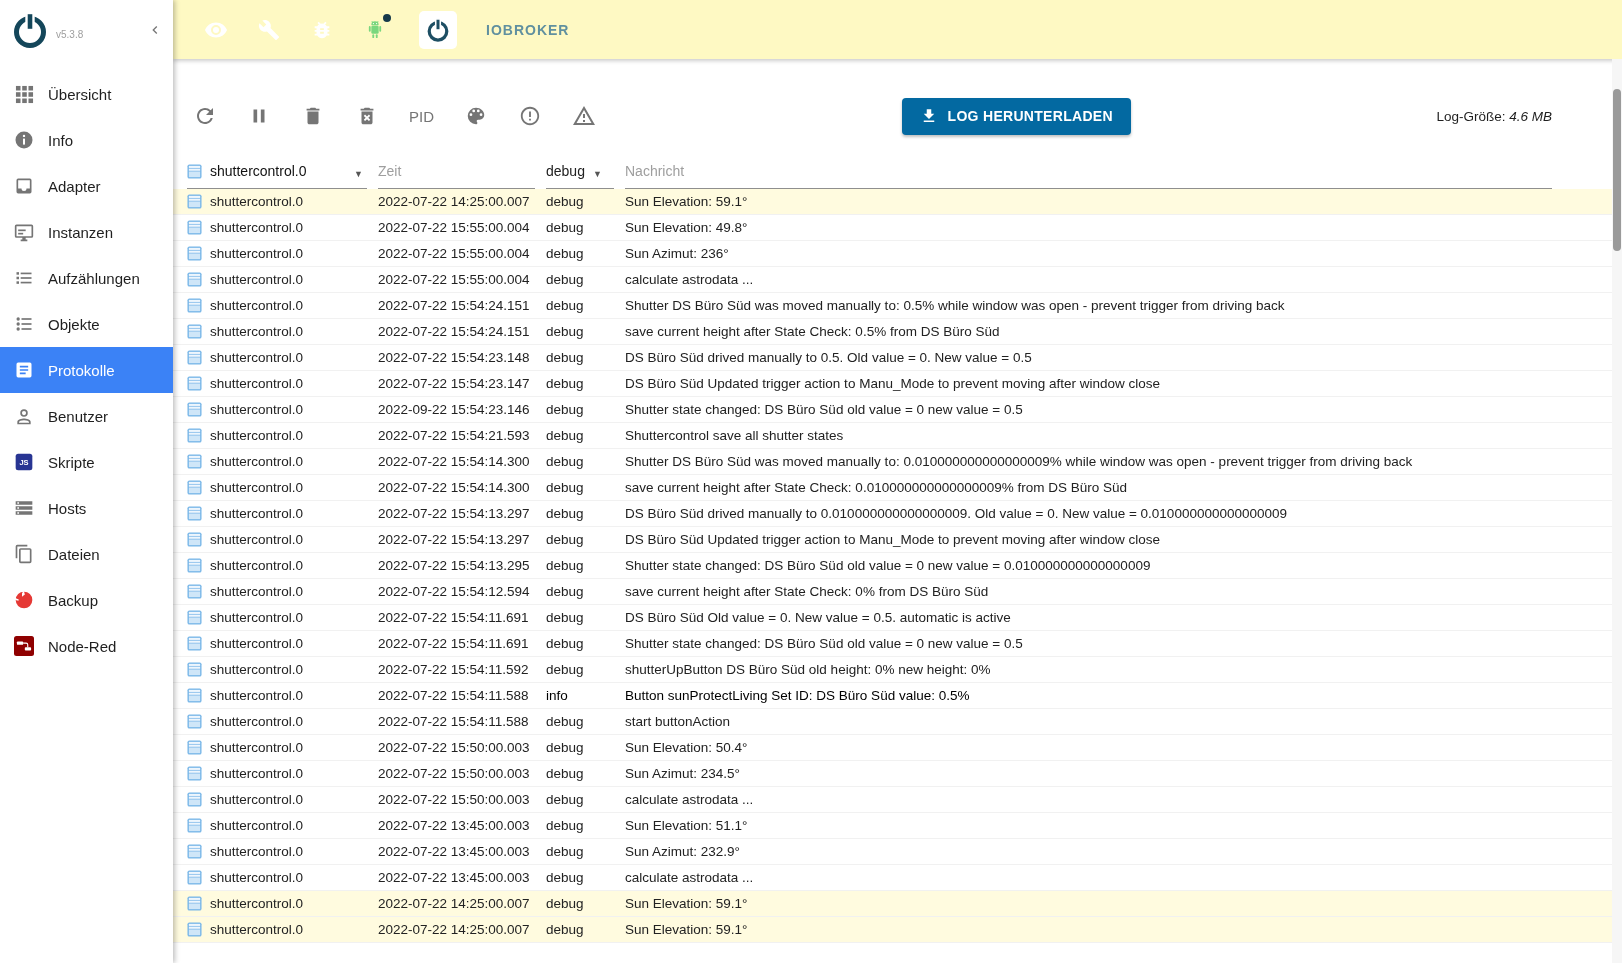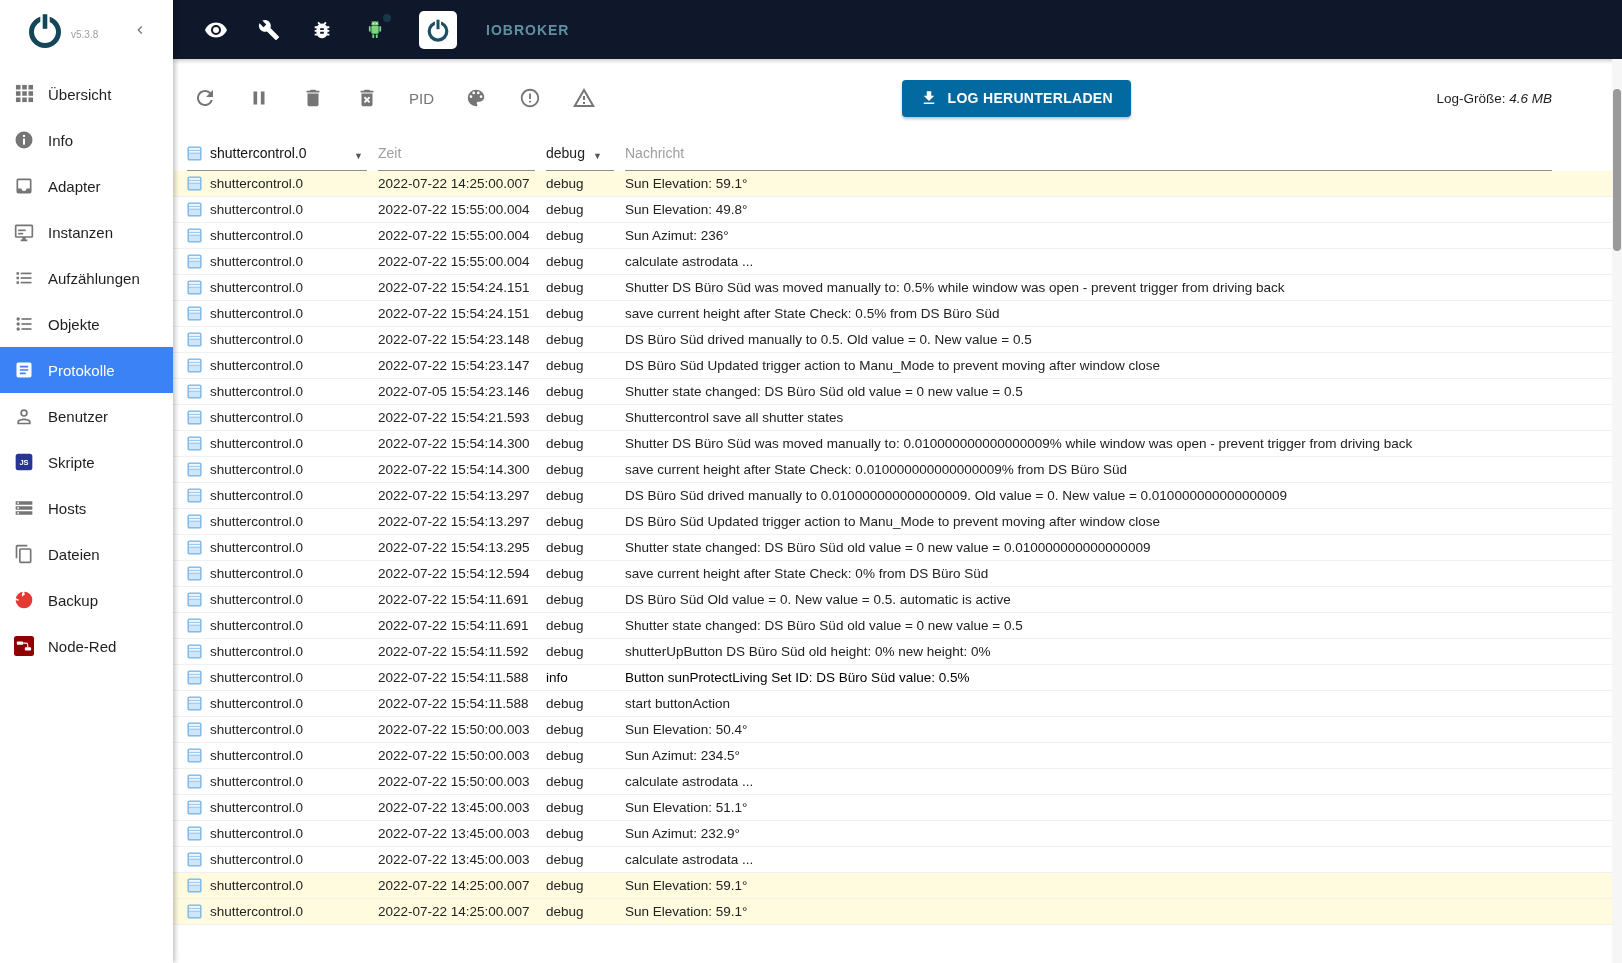--- a/index.html
+++ b/index.html
@@ -4,48 +4,48 @@
 <style>
   * { box-sizing: border-box; margin: 0; padding: 0; }
   html,body { width:1622px; height:963px; overflow:hidden; }
   body { font-family:"Liberation Sans", sans-serif; background:#fff; color:#212121; }
   :root{ }
   .app { display:flex; width:100%; height:100%; }
 
   
   .sidebar { width:173px; min-width:173px; height:100%; background:#fff;
              box-shadow:2px 0 5px rgba(0,0,0,.25); z-index:6; position:relative; }
-  .sidebar-header { height:59px; display:flex; align-items:center; padding:0 25px; }
+  .sidebar-header { height:59px; display:flex; align-items:center; padding:0 10px; }
   .logo svg { display:block; }
   .version { font-size:10px; color:#9e9e9e; margin-left:6px; margin-top:10px; }
   .collapse { margin-left:auto; color:#757575; cursor:pointer; display:flex; }
   .nav { padding-top:12px; }
   .nav-item { height:46px; display:flex; align-items:center; gap:14px; padding:0 14px;
               font-size:15px; color:#1f1f1f; cursor:pointer; white-space:nowrap; }
-  .nav-icon { width:20px; height:20px; display:flex; align-items:flex-start; justify-content:center;
+  .nav-icon { width:20px; height:20px; display:flex; align-items:flex-end; justify-content:center;
               color:#757575; flex:none; }
   .nav-icon svg { display:block; }
   .nav-item.selected { background:#3b82f6; color:#fff; }
   .nav-item.selected .nav-icon { color:#fff; }
 
   
   .main { flex:1; display:flex; flex-direction:column; position:relative; background:#fff; }
-  .topbar { height:59px; background:#0f172a; display:flex; align-items:center;
+  .topbar { height:59px; background:#fef9c3; display:flex; align-items:center;
             padding:0 0 0 30px; gap:27px; flex:none; box-shadow:0 2px 4px rgba(0,0,0,.2); }
   .tb-icon { width:26px; height:26px; display:flex; align-items:center; justify-content:center;
              cursor:pointer; position:relative; }
   .tb-icon svg { display:block; }
   .noti-dot { position:absolute; top:-3px; right:-3px; width:8px; height:8px; border-radius:50%;
               background:#16394a; }
   .brand-box { width:38px; height:38px; background:#fff; border-radius:5px; display:flex;
                align-items:center; justify-content:center; margin-left:4px; flex:none; }
   .brand { color:#60909f; font-weight:bold; font-size:14px; letter-spacing:1px; margin-left:2px; }
 
   
-  .toolbar { height:66px; display:flex; align-items:center; padding:12px 70px 0 20px; gap:30px; flex:none; }
+  .toolbar { height:66px; display:flex; align-items:center; padding:12px 70px 0 20px; gap:30px; flex:none;margin-top:18px; }
   .icon-btn { width:24px; height:24px; display:flex; align-items:center; justify-content:center;
               color:#757575; cursor:pointer; flex:none; }
   .icon-btn svg { display:block; }
   .pid { color:#757575; font-size:15px; cursor:pointer; }
   .tb-spacer { flex:1; }
   .download-btn { display:flex; align-items:center; gap:10px; background:#0369a1; color:#fff;
                   border:none; border-radius:4px; height:37px; padding:0 18px; font-size:14px;
                   font-weight:bold; letter-spacing:.3px; cursor:pointer; font-family:inherit;
                   box-shadow:0 2px 3px rgba(0,0,0,.25); }
   .log-size { font-size:13.5px; color:#1f1f1f; white-space:nowrap; }
@@ -490,21 +490,21 @@
       <span class="row-icon">
         <svg width="15" height="15" viewBox="0 0 16 16">
                   <rect x="0.5" y="0.5" width="15" height="15" rx="2" fill="#7ab7e8"></rect>
                   <rect x="2" y="2" width="12" height="2.2" fill="#eef6fd"></rect>
                   <rect x="2" y="5" width="12" height="2.2" fill="#eef6fd"></rect>
                   <rect x="2" y="8" width="12" height="6" fill="#cfe6f8"></rect>
                 </svg>
       </span>
       <span class="src">shuttercontrol.0</span>
     </div>
-    <div class="cell c-time">2022-07-05 15:54:23.146</div>
+    <div class="cell c-time">2022-09-22 15:54:23.146</div>
     <div class="cell c-sev">debug</div>
     <div class="cell c-msg">Shutter state changed: DS Büro Süd old value = 0 new value = 0.5</div>
   </div>
           <div class="row log-row">
     <div class="cell c-source">
       <span class="row-icon">
         <svg width="15" height="15" viewBox="0 0 16 16">
                   <rect x="0.5" y="0.5" width="15" height="15" rx="2" fill="#7ab7e8"></rect>
                   <rect x="2" y="2" width="12" height="2.2" fill="#eef6fd"></rect>
                   <rect x="2" y="5" width="12" height="2.2" fill="#eef6fd"></rect>

